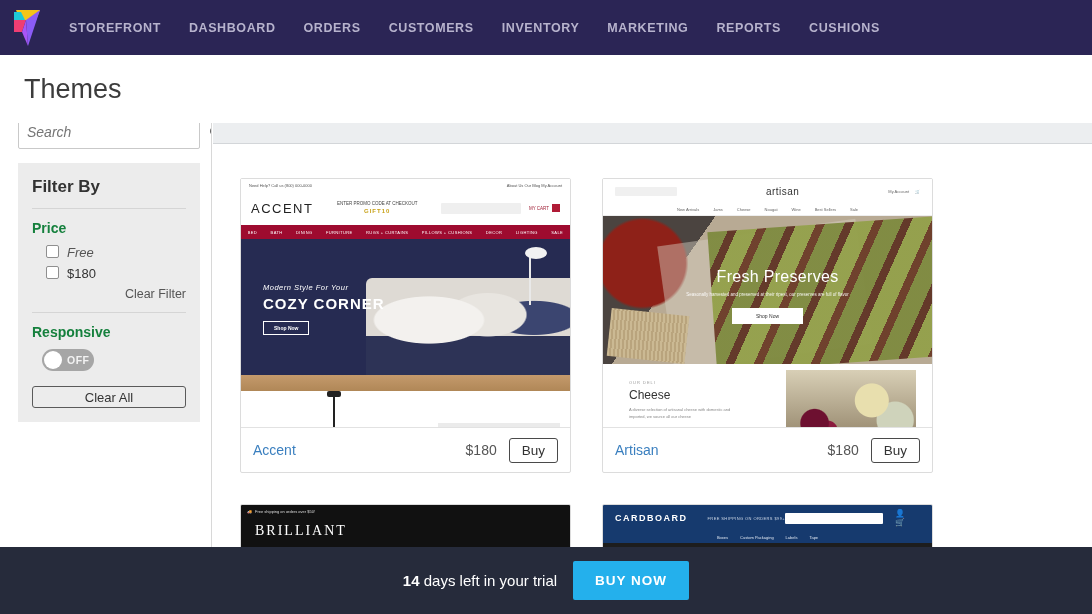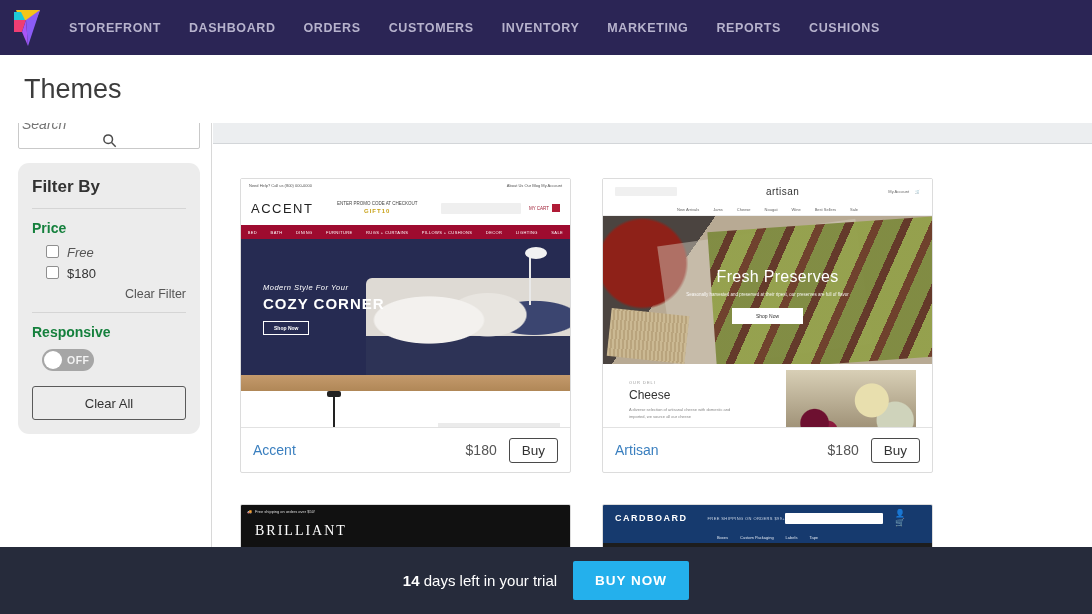--- a/index.html
+++ b/index.html
@@ -70,21 +70,21 @@
     background: #ffffff;
     border-right: 1px solid #d8d8d8;
     overflow: hidden;
   }
   .search-row {
     position: absolute; top: -8px; left: 18px;
     width: 182px; height: 34px;
     border: 1px solid #c9c9c9;
     background: #fff;
     border-radius: 2px;
-    display: flex; align-items: center; flex-direction: column;
+    display: flex; align-items: center;
   }
   .search-input {
     flex: 1;
     border: 0; outline: none;
     font-size: 14px;
     font-style: italic;
     color: #7a7a7a;
     padding-left: 8px;
     background: transparent;
     font-family: "Liberation Sans", sans-serif;
@@ -92,21 +92,21 @@
   .search-icon {
     width: 26px; height: 26px;
     display: flex; align-items: center; justify-content: center;
     color: #4a4a4a; cursor: pointer;
   }
 
   .filter-panel {
     position: absolute; top: 40px; left: 18px;
     width: 182px;
     background: #ececec;
-    border-radius: 11px;
+    border-radius: 0;
     padding: 14px 14px 14px 14px;
   }
   .filter-title {
     font-size: 17px; font-weight: bold; color: #333;
     padding-bottom: 11px;
     border-bottom: 1px solid #d5d5d5;
   }
   .filter-group { padding-top: 11px; }
   .filter-group-title {
     font-size: 14px; font-weight: bold; color: #15803d;
@@ -149,21 +149,21 @@
     width: 18px; height: 18px;
     background: #fff; border-radius: 50%;
     margin-left: 2px;
   }
   .toggle-text {
     font-size: 10.5px; font-weight: bold; color: #f2f2f2;
     margin-left: 5px; letter-spacing: 0.5px;
   }
   .clear-all-btn {
     margin-top: 15px;
-    width: 100%; height: 34px;
+    width: 100%; height: 22px;
     background: #ececec;
     border: 1px solid #5a5a5a;
     border-radius: 3px;
     font-size: 13px; color: #333;
     cursor: pointer;
     font-family: "Liberation Sans", sans-serif;
   }
 
   
   .rightcol {

